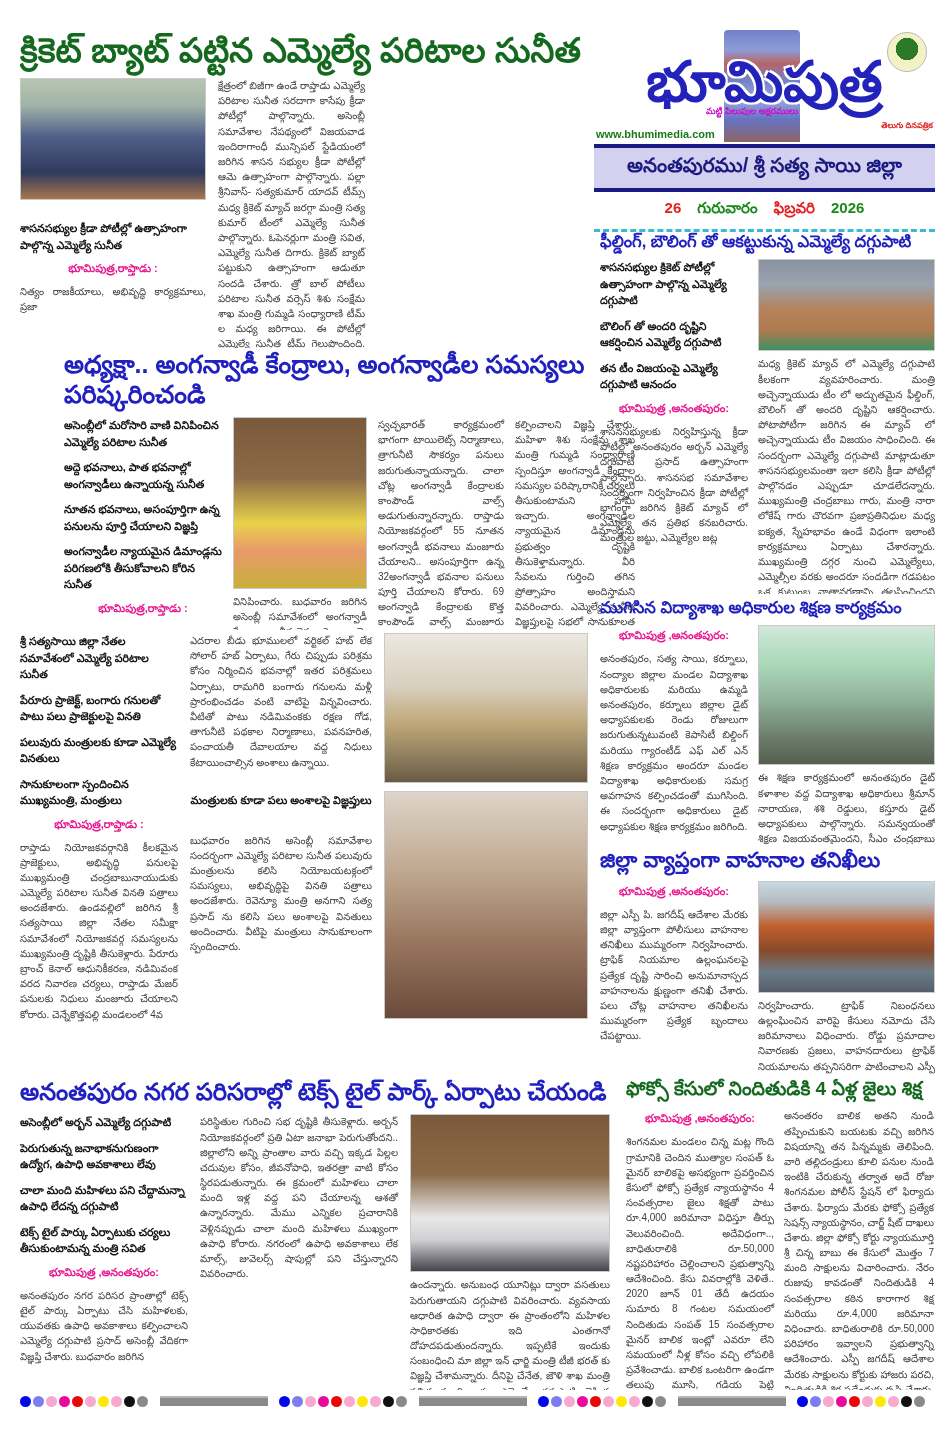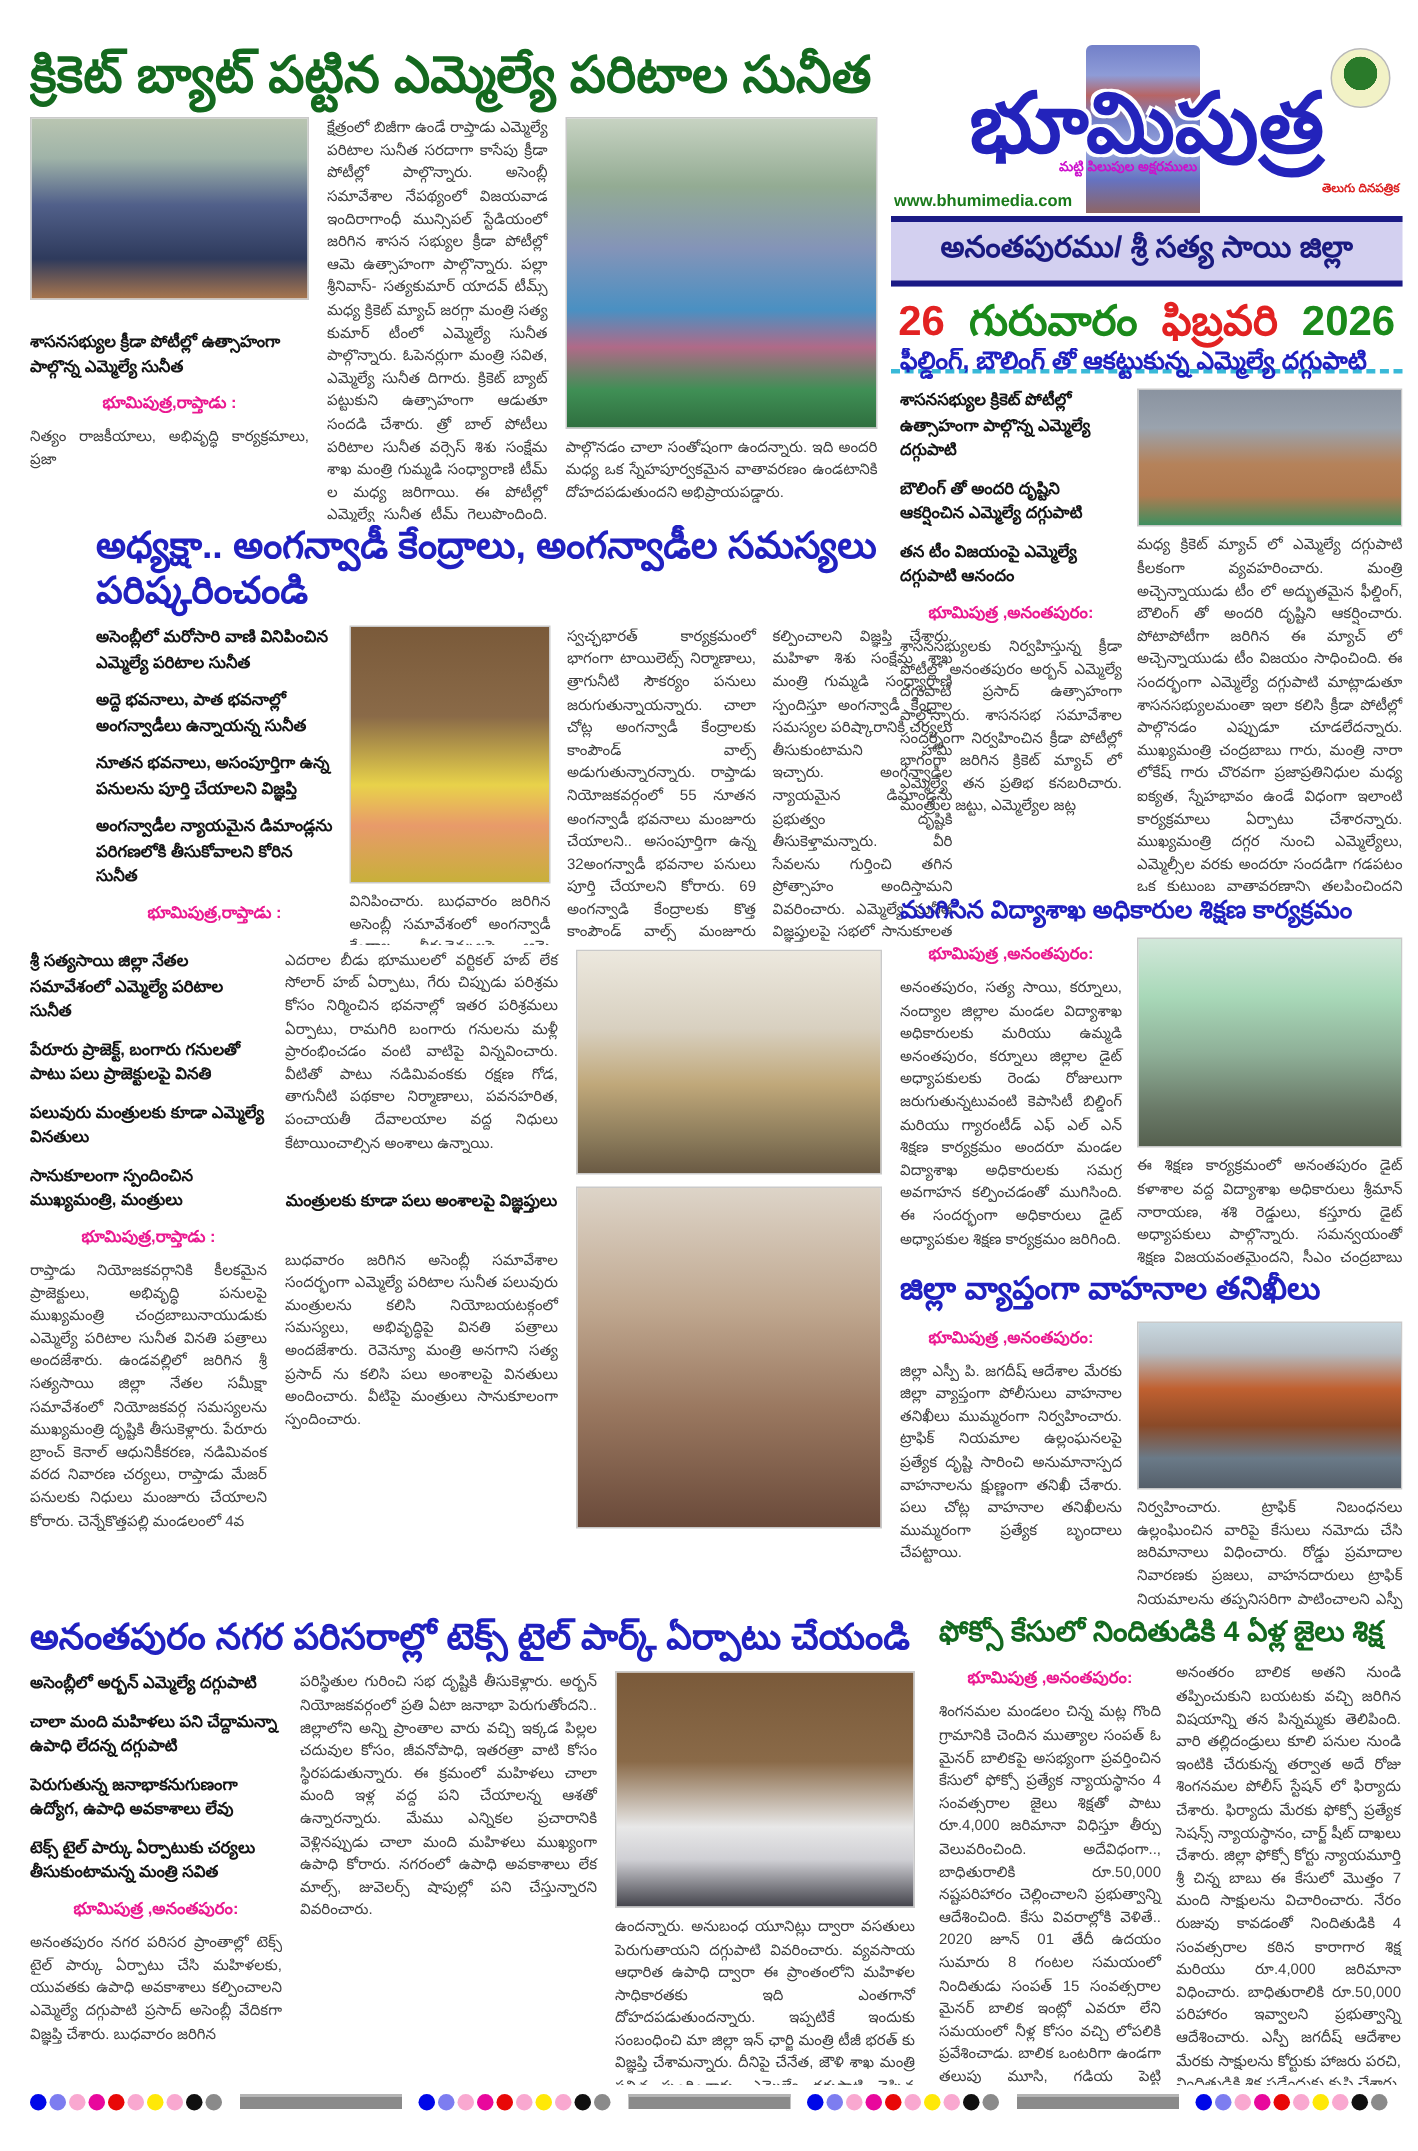--- a/index.html
+++ b/index.html
@@ -38,21 +38,21 @@
             text-align:center;line-height:104px;
             text-shadow:2px 2px 0 #ffffff,-2px -2px 0 #ffffff,2px -2px 0 #ffffff,-2px 2px 0 #ffffff;}
   .mh-emblem{position:absolute;z-index:3;right:8px;top:2px;width:38px;height:38px;border-radius:50%;
              background:radial-gradient(circle at 50% 42%,#2a7a2a 0 38%,#f2f2c6 39% 100%);
              border:1px solid #b9b9b9;}
   .mh-web{position:absolute;z-index:3;left:2px;bottom:4px;color:#1a7a1a;font-weight:bold;font-size:11px;margin-top:48px;}
   .mh-tagline{position:absolute;z-index:3;left:112px;bottom:26px;color:#cc10cc;font-size:9px;font-weight:bold;white-space:nowrap;}
   .mh-edition{position:absolute;z-index:3;right:2px;bottom:12px;color:#dd2222;font-size:8px;font-weight:bold;}
   .mh-band{background:#d3d0f0;border-top:4px solid #1a1a85;border-bottom:4px solid #1a1a85;
            color:#1a1a80;font-weight:bold;font-size:20px;text-align:center;padding:6px 0;}
-  .mh-date{display:flex;justify-content:center;gap:16px;font-weight:bold;font-size:28px;
+  .mh-date{display:flex;justify-content:center;gap:16px;font-weight:bold;font-size:15px;
            padding:7px 0 9px 0;border-bottom:3px dashed #39b9d8;}
   .c-red{color:#e22222;}
   .c-green{color:#1b8a1b;}
   
   .footer{position:absolute;left:20px;top:1393px;width:905px;height:16px;
           display:flex;align-items:center;justify-content:space-between;}
   .dot-group{display:flex;gap:2px;}
   .dot{width:11px;height:11px;border-radius:50%;display:inline-block;}
   .bar{width:108px;height:8px;background:#8a8a8a;border-top:2px solid #b5b5b5;}
 </style>
@@ -86,24 +86,20 @@
         <div class="photo ph1"></div>
         <div style="margin-top:20px;">
           <div class="pt">శాసనసభ్యుల క్రీడా పోటీల్లో ఉత్సాహంగా పాల్గొన్న ఎమ్మెల్యే సునీత</div>
         </div>
         <div class="dateline">భూమిపుత్ర,రాప్తాడు :</div>
         <p class="body">నిత్యం రాజకీయాలు, అభివృద్ధి కార్యక్రమాలు, ప్రజా</p>
       </div>
       <div class="col" style="width:147px;">
         <p class="body">క్షేత్రంలో బిజీగా ఉండే రాప్తాడు ఎమ్మెల్యే పరిటాల సునీత సరదాగా కాసేపు క్రీడా పోటీల్లో పాల్గొన్నారు. అసెంబ్లీ సమావేశాల నేపథ్యంలో విజయవాడ ఇందిరాగాంధీ మున్సిపల్ స్టేడియంలో జరిగిన శాసన సభ్యుల క్రీడా పోటీల్లో ఆమె ఉత్సాహంగా పాల్గొన్నారు. పల్లా శ్రీనివాస్- సత్యకుమార్ యాదవ్ టీమ్స్ మధ్య క్రికెట్ మ్యాచ్ జరగ్గా మంత్రి సత్య కుమార్ టీంలో ఎమ్మెల్యే సునీత పాల్గొన్నారు. ఓపెనర్లుగా మంత్రి సవిత, ఎమ్మెల్యే సునీత దిగారు. క్రికెట్ బ్యాట్ పట్టుకుని ఉత్సాహంగా ఆడుతూ సందడి చేశారు. త్రో బాల్ పోటీలు పరిటాల సునీత వర్సెస్ శిశు సంక్షేమ శాఖ మంత్రి గుమ్మడి సంధ్యారాణి టీమ్ ల మధ్య జరిగాయి. ఈ పోటీల్లో ఎమ్మెల్యే సునీత టీమ్ గెలుపొందింది. టెన్నికాయిట్ పోటీలు ఎమ్మెల్యే సునీత, సింధూర మధ్య జరిగాయి. ఈ పోటీలో సింధూర గెలిచారు. ఈ సందర్భంగా ఎమ్మెల్యే సునీత మాట్లాడుతూ ప్రజాప్రతినిధులంతా ఒకచోట ఇలా క్రీడా పోటీల్లో</p>
       </div>
-      <div class="col" style="width:208px;">
-        <div class="photo ph2"></div>
-        <p class="body caption">పాల్గొనడం చాలా సంతోషంగా ఉందన్నారు. ఇది అందరి మధ్య ఒక స్నేహపూర్వకమైన వాతావరణం ఉండటానికి దోహదపడుతుందని అభిప్రాయపడ్డారు.</p>
-      </div>
     </div>
   </section>
 
   <section class="art" style="left:600px;top:232px;width:335px;height:362px;">
     <h2 class="hl hl-blue" style="font-size:16.5px;">ఫీల్డింగ్, బౌలింగ్ తో ఆకట్టుకున్న ఎమ్మెల్యే దగ్గుపాటి</h2>
     <div class="cols" style="gap:10px;">
       <div class="col" style="width:148px;">
         <div class="pt">శాసనసభ్యుల క్రికెట్ పోటీల్లో ఉత్సాహంగా పాల్గొన్న ఎమ్మెల్యే దగ్గుపాటి</div>
         <div class="pt">బౌలింగ్ తో అందరి దృష్టిని ఆకర్షించిన ఎమ్మెల్యే దగ్గుపాటి</div>
         <div class="pt">తన టీం విజయంపై ఎమ్మెల్యే దగ్గుపాటి ఆనందం</div>
@@ -188,22 +184,22 @@
         <p class="body caption">నిర్వహించారు. ట్రాఫిక్ నిబంధనలు ఉల్లంఘించిన వారిపై కేసులు నమోదు చేసి జరిమానాలు విధించారు. రోడ్డు ప్రమాదాల నివారణకు ప్రజలు, వాహనదారులు ట్రాఫిక్ నియమాలను తప్పనిసరిగా పాటించాలని ఎస్పీ సూచించారు.</p>
       </div>
     </div>
   </section>
 
   <section class="art" style="left:20px;top:1078px;width:602px;height:312px;">
     <h2 class="hl hl-blue" style="font-size:24px;">అనంతపురం నగర పరిసరాల్లో టెక్స్ టైల్ పార్క్ ఏర్పాటు చేయండి</h2>
     <div class="cols" style="gap:12px;">
       <div class="col" style="width:168px;">
         <div class="pt">అసెంబ్లీలో అర్బన్ ఎమ్మెల్యే దగ్గుపాటి</div>
+        <div class="pt">పెరుగుతున్న జనాభాకనుగుణంగా ఉద్యోగ, ఉపాధి అవకాశాలు లేవు</div>
         <div class="pt">చాలా మంది మహిళలు పని చేద్దామన్నా ఉపాధి లేదన్న దగ్గుపాటి</div>
-        <div class="pt">పెరుగుతున్న జనాభాకనుగుణంగా ఉద్యోగ, ఉపాధి అవకాశాలు లేవు</div>
         <div class="pt">టెక్స్ టైల్ పార్కు ఏర్పాటుకు చర్యలు తీసుకుంటామన్న మంత్రి సవిత</div>
         <div class="dateline">భూమిపుత్ర ,అనంతపురం:</div>
         <p class="body">అనంతపురం నగర పరిసర ప్రాంతాల్లో టెక్స్ టైల్ పార్కు ఏర్పాటు చేసి మహిళలకు, యువతకు ఉపాధి అవకాశాలు కల్పించాలని ఎమ్మెల్యే దగ్గుపాటి ప్రసాద్ అసెంబ్లీ వేదికగా విజ్ఞప్తి చేశారు. బుధవారం జరిగిన</p>
       </div>
       <div class="col" style="width:198px;">
         <p class="body">పరిస్థితుల గురించి సభ దృష్టికి తీసుకెళ్లారు. అర్బన్ నియోజకవర్గంలో ప్రతి ఏటా జనాభా పెరుగుతోందని.. జిల్లాలోని అన్ని ప్రాంతాల వారు వచ్చి ఇక్కడ పిల్లల చదువుల కోసం, జీవనోపాధి, ఇతరత్రా వాటి కోసం స్థిరపడుతున్నారు. ఈ క్రమంలో మహిళలు చాలా మంది ఇళ్ల వద్ద పని చేయాలన్న ఆశతో ఉన్నారన్నారు. మేము ఎన్నికల ప్రచారానికి వెళ్లినప్పుడు చాలా మంది మహిళలు ముఖ్యంగా ఉపాధి కోరారు. నగరంలో ఉపాధి అవకాశాలు లేక మాల్స్, జువెలర్స్ షాపుల్లో పని చేస్తున్నారని వివరించారు.</p>
       </div>
       <div class="col" style="width:200px;">
         <div class="photo ph9"></div>
         <p class="body caption">ఉందన్నారు. అనుబంధ యూనిట్లు ద్వారా వసతులు పెరుగుతాయని దగ్గుపాటి వివరించారు. వ్యవసాయ ఆధారిత ఉపాధి ద్వారా ఈ ప్రాంతంలోని మహిళల సాధికారతకు ఇది ఎంతగానో దోహదపడుతుందన్నారు. ఇప్పటికే ఇందుకు సంబంధించి మా జిల్లా ఇన్ ఛార్జి మంత్రి టీజీ భరత్ కు విజ్ఞప్తి చేశామన్నారు. దీనిపై చేనేత, జౌళి శాఖ మంత్రి సవిత స్పందించారు. ఎమ్మెల్యే దగ్గుపాటి చెప్పిన అంశాలను పరిగణలోకి తీసుకుంటామని, అనంతపురం నగర ప్రాంతాల్లో టెక్స్ టైల్ పార్కు ఏర్పాటుకు తగిన చర్యలు చేపడతామన్నారు.</p>

